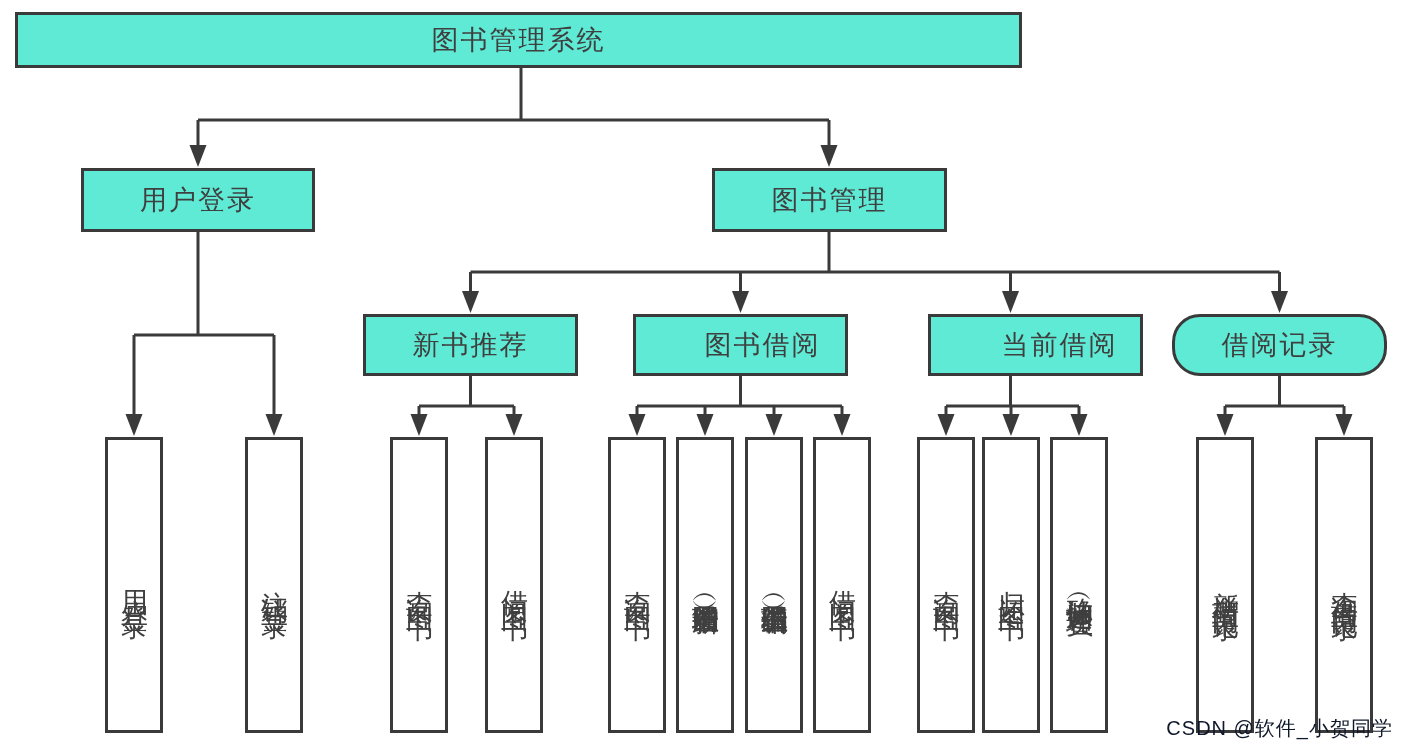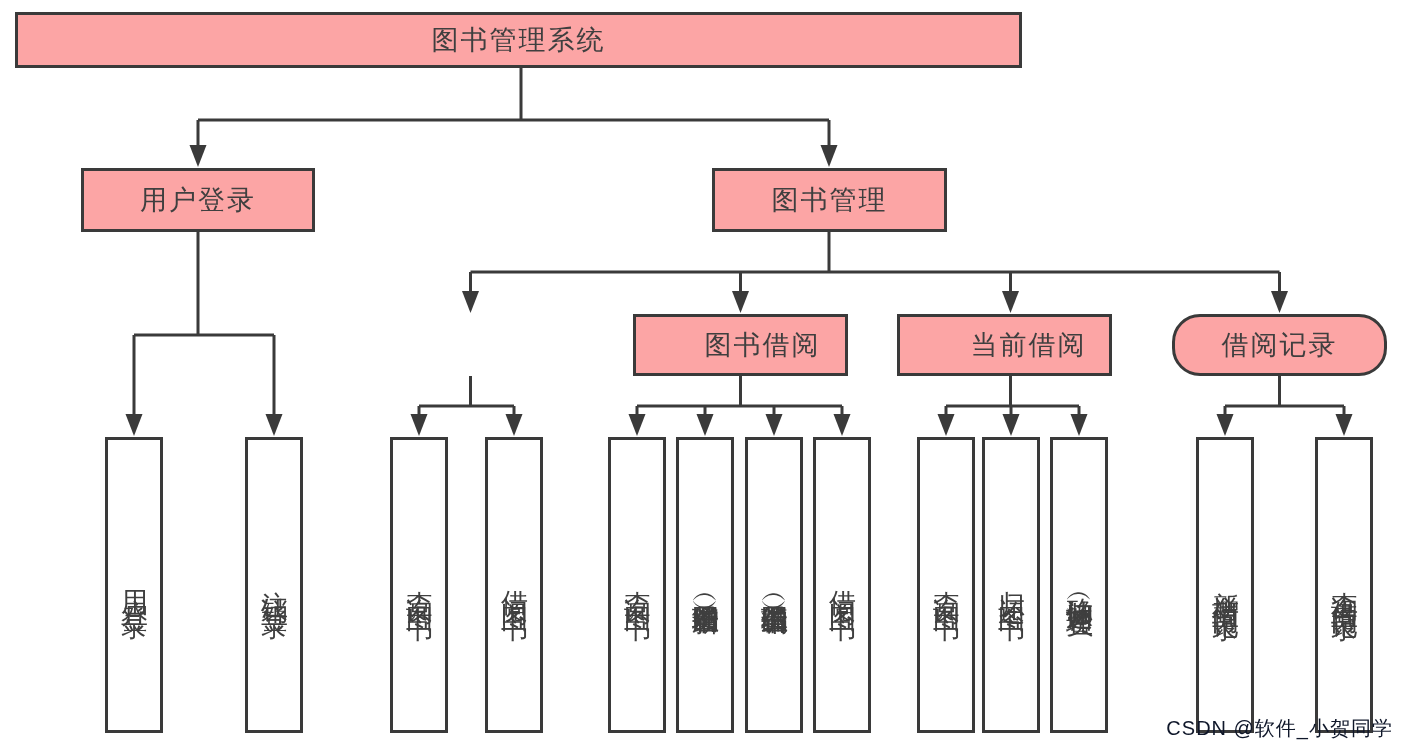--- a/index.html
+++ b/index.html
@@ -4,21 +4,21 @@
 <style>
   html,body{margin:0;padding:0;background:#ffffff;}
   .canvas{
     position:relative;width:1405px;height:747px;background:#ffffff;
     font-family:"Liberation Sans","DejaVu Sans",sans-serif;overflow:hidden;
   }
   .connectors{position:absolute;left:0;top:0;width:1405px;height:747px;}
   .connectors path{stroke:#3a3a3a;stroke-width:3;fill:none;}
   .connectors polygon{fill:#3a3a3a;stroke:none;}
   .hbox{
-    position:absolute;box-sizing:border-box;border:3px solid #3a3a3a;background:#fca5a5;
+    position:absolute;box-sizing:border-box;border:3px solid #3a3a3a;background:#5eead4;
     display:flex;align-items:center;justify-content:center;
     font-size:27px;color:#3f3f3f;letter-spacing:2px;
   }
   .leaf{
     position:absolute;top:437px;width:58px;height:296px;box-sizing:border-box;
     border:3px solid #3a3a3a;background:#ffffff;
     display:flex;align-items:center;justify-content:center;
   }
   .vtext{
     writing-mode:vertical-rl;text-orientation:upright;
@@ -92,24 +92,27 @@
     <span>图书管理系统</span>
   </div>
 
   <div class="hbox" style="left:81px;top:168px;width:234px;height:64px;">
     <span>用户登录</span>
   </div>
   <div class="hbox" style="left:712px;top:168px;width:235px;height:64px;">
     <span>图书管理</span>
   </div>
 
+  <div class="hbox" style="left:363px;top:314px;width:215px;height:62px;">
+    <span>新书推荐</span>
+  </div>
   <div class="hbox" style="left:633px;top:314px;width:215px;height:62px;padding-left:44px;">
     <span>图书借阅</span>
   </div>
-  <div class="hbox" style="left:897px;top:314px;width:215px;height:62px;padding-left:48px;">
+  <div class="hbox" style="left:928px;top:314px;width:215px;height:62px;padding-left:48px;">
     <span>当前借阅</span>
   </div>
   <div class="hbox" style="left:1172px;top:314px;width:215px;height:62px;border-radius:28px;">
     <span>借阅记录</span>
   </div>
 
   <div class="leaf" style="left:105px;">
     <span class="vtext ls4">用户登录</span>
   </div>
   <div class="leaf" style="left:245px;">

